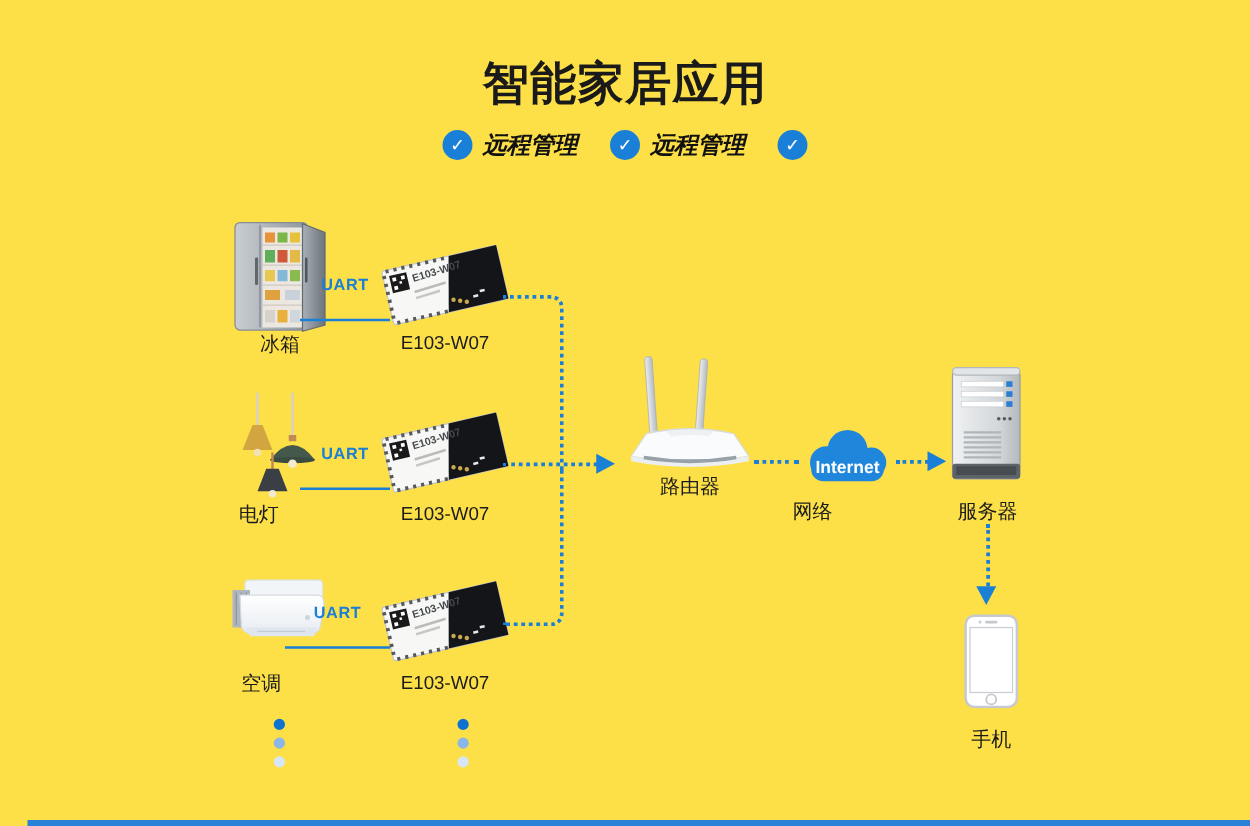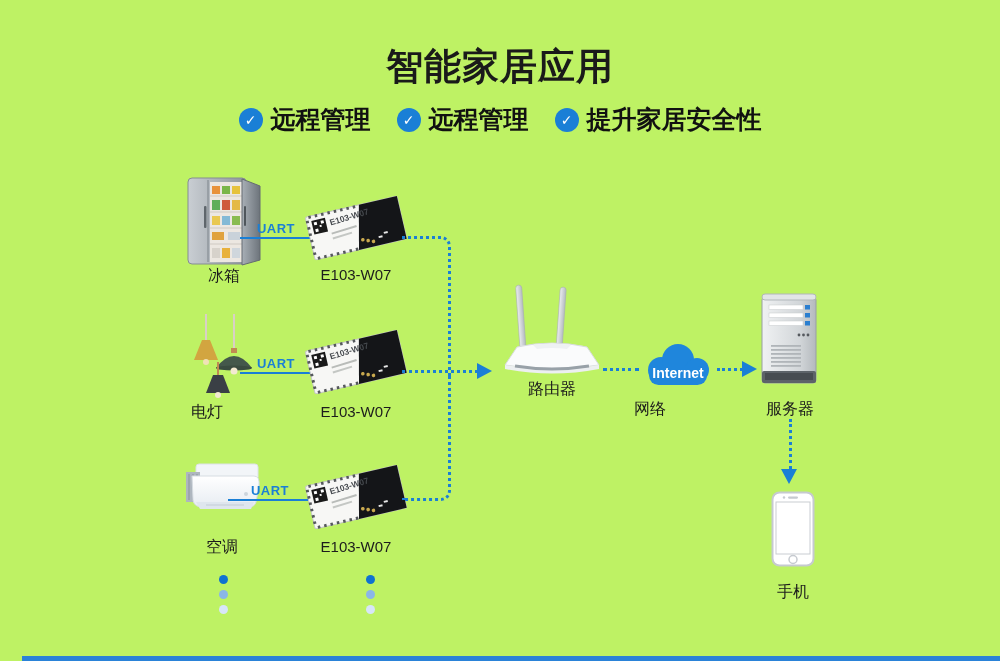--- a/index.html
+++ b/index.html
@@ -1,31 +1,31 @@
 <!DOCTYPE html>
 <html><head>
 <meta charset="utf-8">
 <style>
   html,body{margin:0;padding:0;background:#fff;}
   .canvas{
-    position:relative;width:1000px;height:661px;background:#bef264;overflow:hidden;
+    position:relative;width:1000px;height:661px;background:#fde047;overflow:hidden;
     font-family:"Liberation Sans","DejaVu Sans",sans-serif;color:#1c1c1c;
   }
   .abs{position:absolute;}
   
   .title{top:42px;left:0;width:100%;text-align:center;font-size:37px;font-weight:700;color:#1a1a1a;letter-spacing:1px;}
   .features{top:103px;left:0;width:100%;display:flex;justify-content:center;align-items:center;gap:26px;}
   .feature{display:flex;align-items:center;gap:8px;}
   .check{width:24px;height:24px;border-radius:50%;background:#1a7fd6;color:#fff;display:flex;align-items:center;justify-content:center;font-size:14px;font-weight:700;line-height:1;}
-  .feature-label{font-size:25px;font-weight:700;color:#111;}
+  .feature-label{font-size:19px;font-weight:700;color:#111;font-style:italic;}
   
   .lbl{font-size:16px;text-align:center;color:#1c1c1c;}
   .mod-lbl{font-size:15px;text-align:center;color:#1c1c1c;}
   
-  .uart{text-align:center;border-bottom:2px solid #1a7fd6;padding-bottom:0;}
+  .uart{text-align:center;border-bottom:2px solid #1a7fd6;padding-bottom:18px;}
   .uart span{font-size:13px;font-weight:700;color:#1a7fd6;letter-spacing:.5px;}
   
   .module{width:96px;height:46px;transform:rotate(-13deg);}
   
   .dot-h{border-top:3px dotted #1a7fd6;height:0;}
   .dot-v{border-left:3px dotted #1a7fd6;width:0;}
   .elbow-down{border-top:3px dotted #1a7fd6;border-right:3px dotted #1a7fd6;border-top-right-radius:10px;}
   .elbow-up{border-bottom:3px dotted #1a7fd6;border-right:3px dotted #1a7fd6;border-bottom-right-radius:10px;}
   .arr-right{width:0;height:0;border-left:15px solid #1a7fd6;border-top:8px solid transparent;border-bottom:8px solid transparent;}
   .arr-down{width:0;height:0;border-top:15px solid #1a7fd6;border-left:8px solid transparent;border-right:8px solid transparent;}
@@ -48,21 +48,20 @@
     <div class="feature">
       <span class="check">✓</span>
       <span class="feature-label">远程管理</span>
     </div>
     <div class="feature">
       <span class="check">✓</span>
       <span class="feature-label">远程管理</span>
     </div>
     <div class="feature">
       <span class="check">✓</span>
-      <span class="feature-label">提升家居安全性</span>
     </div>
   </div>
 
   <svg class="abs" style="left:186px;top:176px;" width="76" height="92" viewBox="0 0 76 92">
     <defs>
       <linearGradient id="gfr" x1="0" y1="0" x2="1" y2="0">
         <stop offset="0" stop-color="#c9ced3"></stop>
           <stop offset="1" stop-color="#8f969d"></stop>
       </linearGradient>
       <linearGradient id="gdoor" x1="0" y1="0" x2="1" y2="0">
@@ -180,21 +179,21 @@
     <rect x="14" y="4" width="62" height="16" rx="3" fill="#f2f5f8" stroke="#dde2e8"></rect>
     <rect x="4" y="12" width="14" height="30" fill="#aeb6bf"></rect>
     <line x1="7" y1="14" x2="7" y2="40" stroke="#8b939c"></line>
       <line x1="11" y1="14" x2="11" y2="40" stroke="#8b939c"></line>
       <line x1="15" y1="14" x2="15" y2="40" stroke="#8b939c"></line>
     <path d="M10 16 L72 16 Q78 16 77 26 L74 42 Q73 47 66 47 L20 47 Q12 47 11 40 Z" fill="url(#gac)" stroke="#d6dce2"></path>
     <path d="M14 42 L72 42 L69 49 L18 49 Z" fill="#dfe6ee"></path>
     <line x1="24" y1="45" x2="62" y2="45" stroke="#c3ccd6"></line>
     <circle cx="64" cy="34" r="2" fill="#cdd5dd"></circle>
   </svg>
-  <div class="abs lbl" style="left:182px;top:537px;width:80px;">空调</div>
+  <div class="abs lbl" style="left:169px;top:537px;width:80px;">空调</div>
 
   <div class="abs uart" style="left:228px;top:481px;width:84px;">
     <span>UART</span>
   </div>
 
   <div class="abs module" style="left:308px;top:474px;">
     <svg width="96" height="46" viewBox="0 0 96 46">
       <rect x="1" y="1" width="94" height="44" rx="2" fill="#f7f7f5" stroke="#c6c8c6"></rect>
       <line x1="4" y1="2" x2="56" y2="2" stroke="#55585c" stroke-width="3" stroke-dasharray="2.5,4"></line>
       <line x1="2" y1="5" x2="2" y2="41" stroke="#55585c" stroke-width="3" stroke-dasharray="2.5,4"></line>

